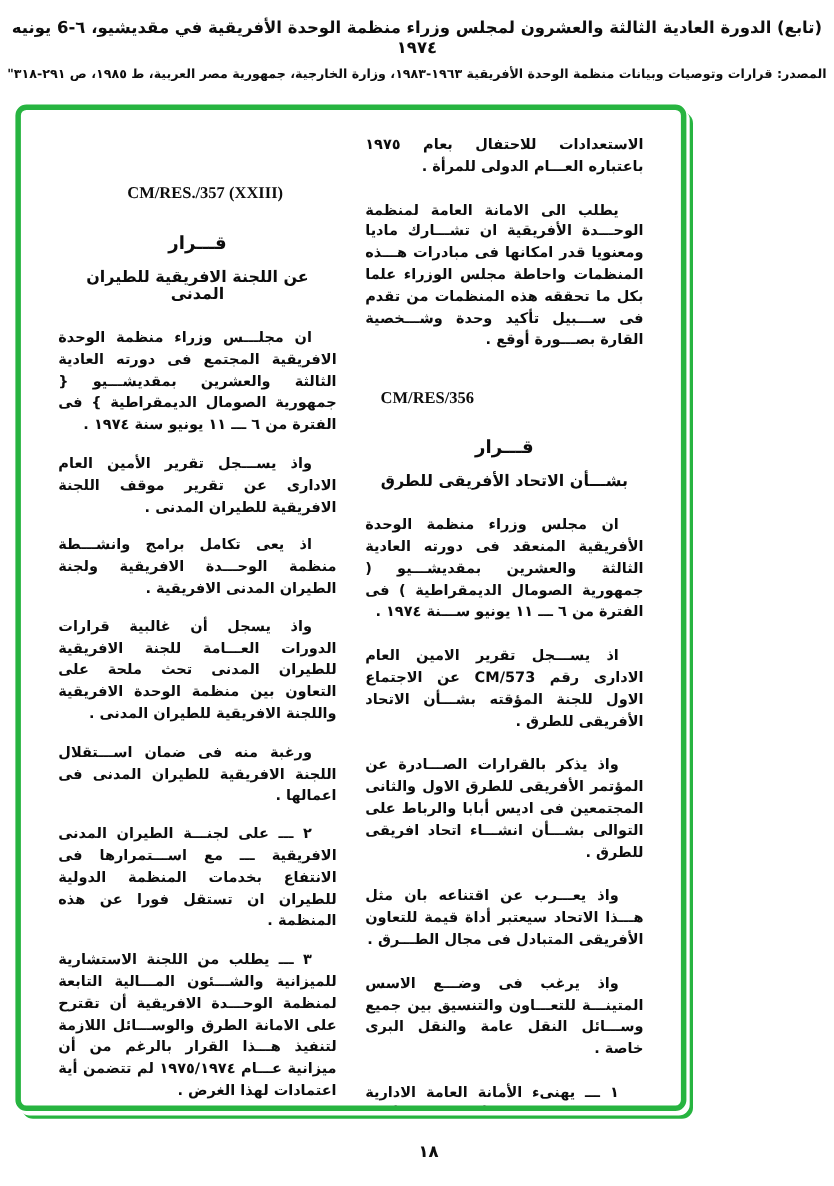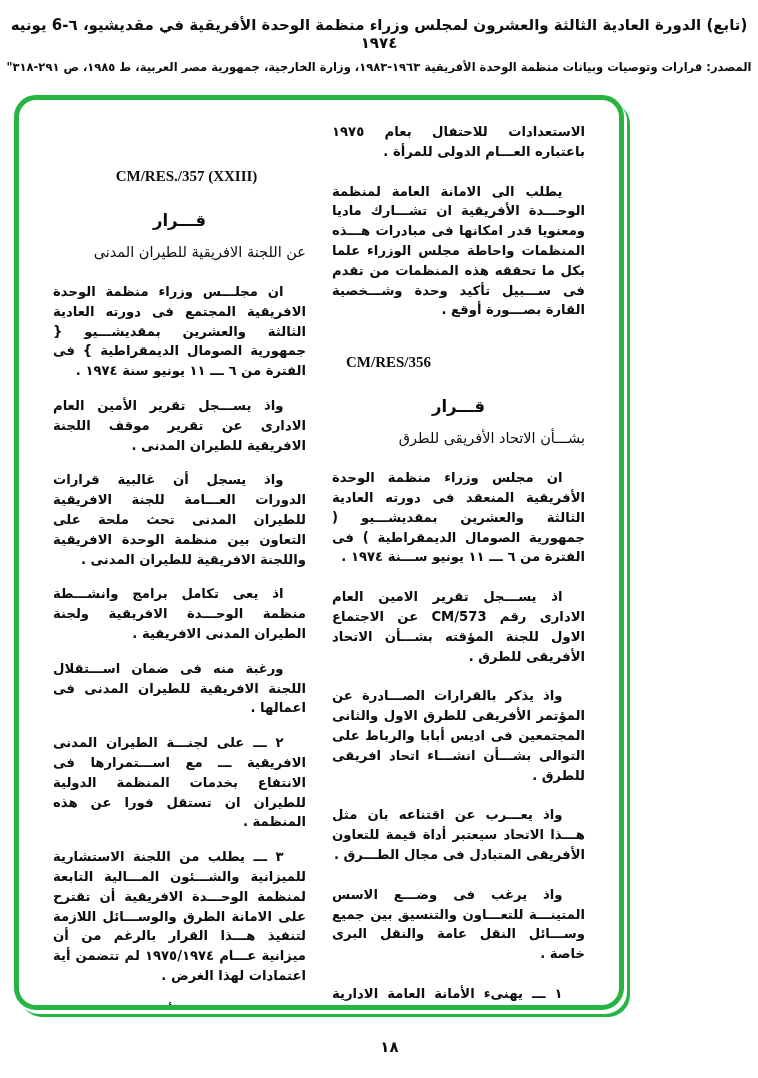--- a/index.html
+++ b/index.html
@@ -21,21 +21,21 @@
   }
   .page-header .h-line2{
     font-size:11.5px;font-weight:bold;margin-top:8px;
   }
   
   .frame{
     position:absolute;
     left:14px;top:95px;
     width:610px;height:915px;
     border:5px solid #27b440;
-    border-radius:22px;
+    border-radius:10px;
     box-shadow:3px 4px 0 0 #ffffff,6px 7px 0 0 #27b440;
     background:#ffffff;
     box-sizing:border-box;
     overflow:hidden;
   }
   .cols{
     direction:rtl;
     display:flex;
     gap:26px;
     padding:22px 34px 14px 34px;
@@ -51,21 +51,21 @@
     margin:0 0 26px 0;
     padding-left:14px;
   }
   .res-label.first-left{margin-top:46px;text-align:center;}
   .res-label.mid{margin-top:34px;}
   .res-title{
     text-align:center;font-weight:bold;font-size:16.5px;
     margin:0 0 14px 0;direction:rtl;
   }
   .res-subtitle{
-    font-weight:normal;font-size:14.5px;
+    text-align:center;font-weight:bold;font-size:14.5px;
     margin:0 0 8px 0;direction:rtl;
   }
   .res-subtitle.last{margin-bottom:22px;}
   .para{
     direction:rtl;
     text-align:justify;
     font-size:13.2px;font-weight:bold;
     line-height:1.5;
     margin:0 0 15px 0;
     text-indent:1.7em;
@@ -105,22 +105,22 @@
       <p class="para">١ ـــ يهنىء الأمانة العامة الادارية لمنظمة الوحـــدة الأفريقية والأمانة التنفيذية للجنة الاقتصادية لأفريقيا واللجنة المؤقته للجهـــود المبذولة حتى الآن لانشـــاء اتحاد أفريقى للطرق .</p>
       <p class="para">٢ ـــ يدعو ملحا جميع الدول الأعضاء فى منظمـــة الوحدة الأفريقية للاشـــتراك بصورة فعالة وكاملة فى المؤتمر التأسيسى للاتحاد الأفريقى للطـــرق الـــذى سيجتمع فى بانجى ( جمهورية وسط أفريقيا ) خـــلال المؤتمر الأفريقى الثالث للطرق فى شـــهر ابريل ســـنة ١٩٧٥ .</p>
     </div>
 
     <div class="col col-left">
       <div class="res-label first-left">CM/RES./357  (XXIII)</div>
       <div class="res-title">قـــرار</div>
       <div class="res-subtitle last">عن اللجنة الافريقية للطيران المدنى</div>
       <p class="para">ان مجلـــس وزراء منظمة الوحدة الافريقية المجتمع فى دورته العادية الثالثة والعشرين بمقديشـــيو { جمهورية الصومال الديمقراطية } فى الفترة من ٦ ـــ ١١ يونيو سنة ١٩٧٤ .</p>
       <p class="para">واذ يســـجل تقرير الأمين العام الادارى عن تقرير موقف اللجنة الافريقية للطيران المدنى .</p>
+      <p class="para">اذ يعى تكامل برامج وانشـــطة منظمة الوحـــدة الافريقية ولجنة الطيران المدنى الافريقية .</p>
       <p class="para">واذ يسجل أن غالبية قرارات الدورات العـــامة للجنة الافريقية للطيران المدنى تحث ملحة على التعاون بين منظمة الوحدة الافريقية واللجنة الافريقية للطيران المدنى .</p>
-      <p class="para">اذ يعى تكامل برامج وانشـــطة منظمة الوحـــدة الافريقية ولجنة الطيران المدنى الافريقية .</p>
       <p class="para">ورغبة منه فى ضمان اســـتقلال اللجنة الافريقية للطيران المدنى فى اعمالها .</p>
       <p class="para">٢ ـــ على لجنـــة الطيران المدنى الافريقية ـــ مع اســـتمرارها فى الانتفاع بخدمات المنظمة الدولية للطيران ان تستقل فورا عن هذه المنظمة .</p>
       <p class="para">٣ ـــ يطلب من اللجنة الاستشارية للميزانية والشـــئون المـــالية التابعة لمنظمة الوحـــدة الافريقية أن تقترح على الامانة الطرق والوســـائل اللازمة لتنفيذ هـــذا القرار بالرغم من أن ميزانية عـــام ١٩٧٥/١٩٧٤ لم تتضمن أية اعتمادات لهذا الغرض .</p>
       <p class="para">٤ ـــ يطلب الى الأمين العام لمنظمة الوحدة الافريقية التأكد من تنفيذ هذا القرار على الفور مع تقديم تقرير عن ذلك الى الدورة الخامســـة والعشرين لمجلس وزراء منظمة الوحدة الافريقية .</p>
 
     </div>
 
   </div>
 </div>
 

